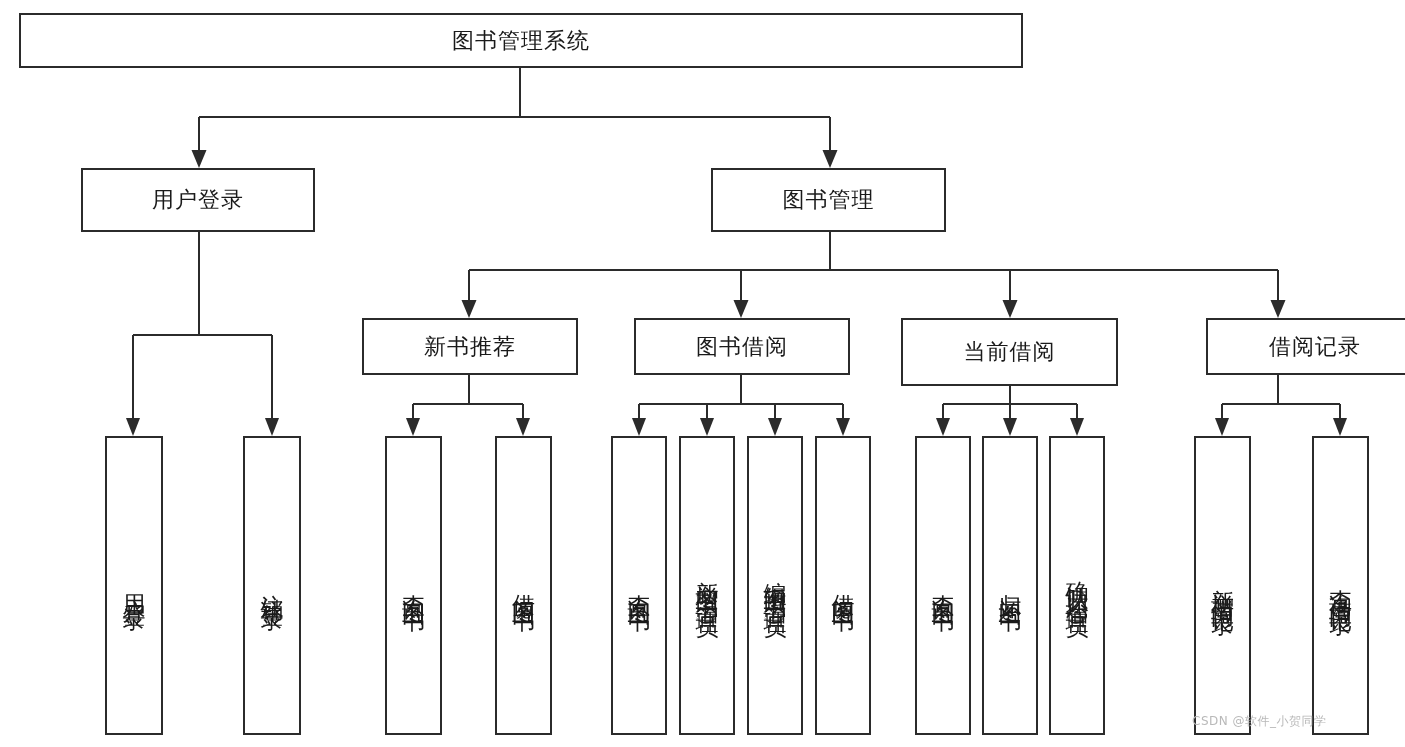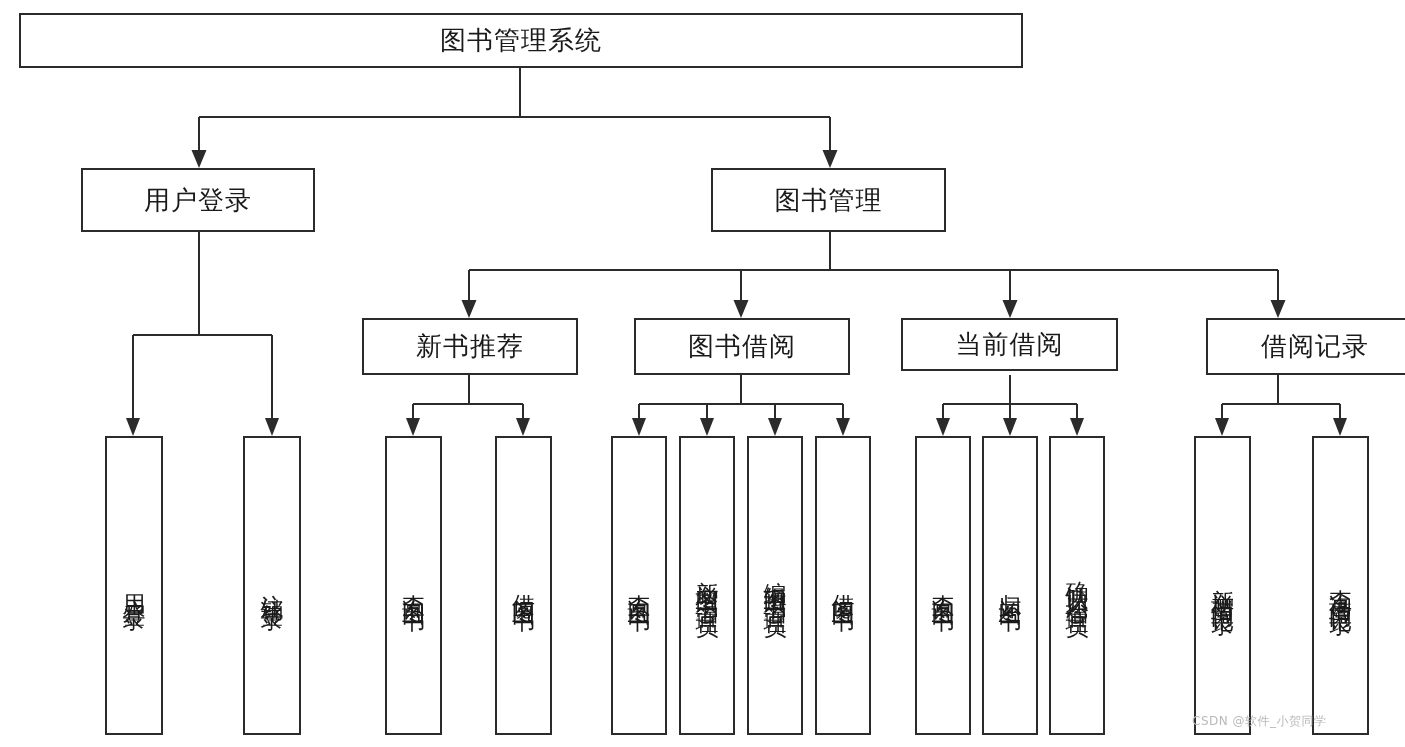--- a/index.html
+++ b/index.html
@@ -29,21 +29,21 @@
     position: absolute;
     box-sizing: border-box;
     background: #ffffff;
     border: 2px solid #2b2b2b;
     display: flex;
     align-items: center;
     justify-content: center;
     color: #1a1a1a;
   }
   .node.horiz {
-    font-size: 26px;
+    font-size: 22px;
     letter-spacing: 1px;
   }
   .node.vert {
     font-size: 23px;
   }
   .node.vert .vtext {
     writing-mode: vertical-rl;
     text-orientation: upright;
     letter-spacing: 5px;
     line-height: 1;
@@ -148,21 +148,21 @@
   <div class="node horiz" style="left:711px; top:168px; width:235px; height:64px;">
     <span>图书管理</span>
   </div>
 
   <div class="node horiz" style="left:362px; top:318px; width:216px; height:57px;">
     <span>新书推荐</span>
   </div>
   <div class="node horiz" style="left:634px; top:318px; width:216px; height:57px;font-family:Liberation Serif, serif;">
     <span>图书借阅</span>
   </div>
-  <div class="node horiz" style="left:901px; top:318px; width:217px; height:53px;">
+  <div class="node horiz" style="left:901px; top:318px; width:217px; height:68px;">
     <span>当前借阅</span>
   </div>
   <div class="node horiz" style="left:1170px; top:318px; width:218px; height:57px;margin-left:36px;">
     <span>借阅记录</span>
   </div>
 
   <div class="node vert" style="left:105px; top:436px; width:58px; height:299px;">
     <span class="vtext">用户登录</span>
   </div>
   <div class="node vert" style="left:243px; top:436px; width:58px; height:299px;">

